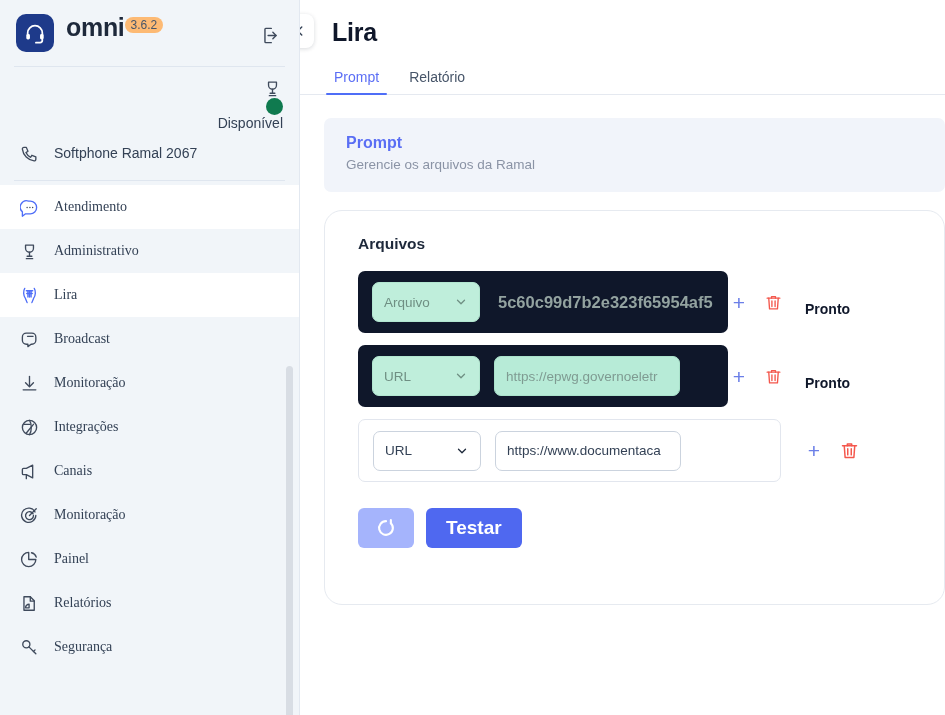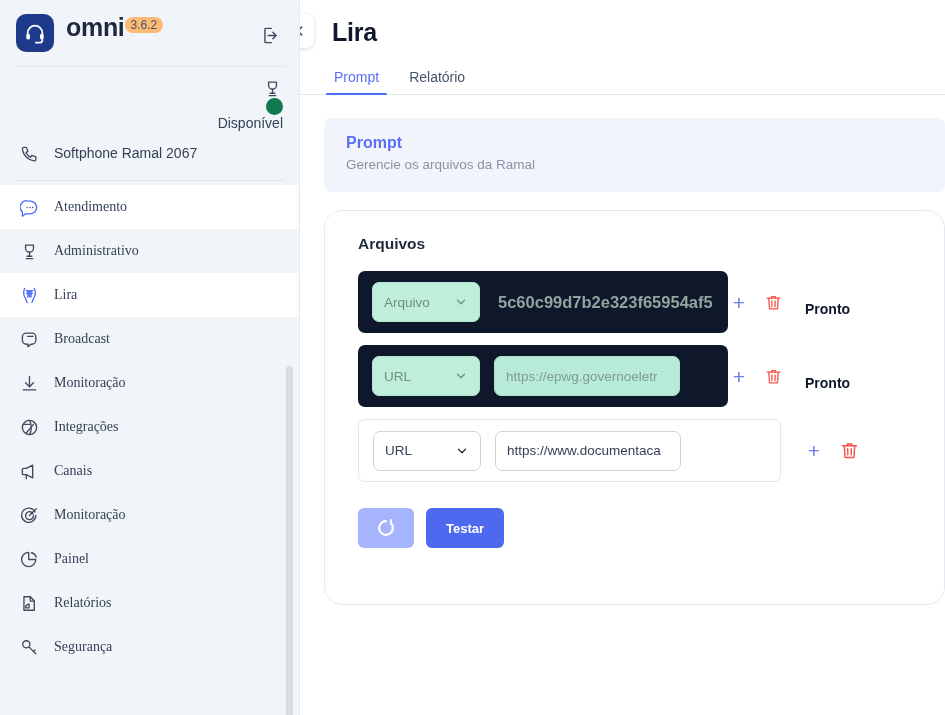--- a/index.html
+++ b/index.html
@@ -216,21 +216,21 @@
   .btn-spin {
     width: 56px; height: 40px; border-radius: 6px;
     background: #a5b4fc;
     display: flex; align-items: center; justify-content: center;
     cursor: pointer; border: none;
   }
   .btn-test {
     margin-left: 12px;
     height: 40px; padding: 0 20px; border-radius: 6px;
     background: #4f68f0; color: #ffffff;
-    font-size: 13px; font-weight: bold;
+    font-size: 19px; font-weight: bold;
     display: flex; align-items: center; justify-content: center;
     cursor: pointer; border: none;
     font-family: "Liberation Sans", sans-serif;
   }
 </style>
 </head>
 <body>
 
 <div class="app">
 

